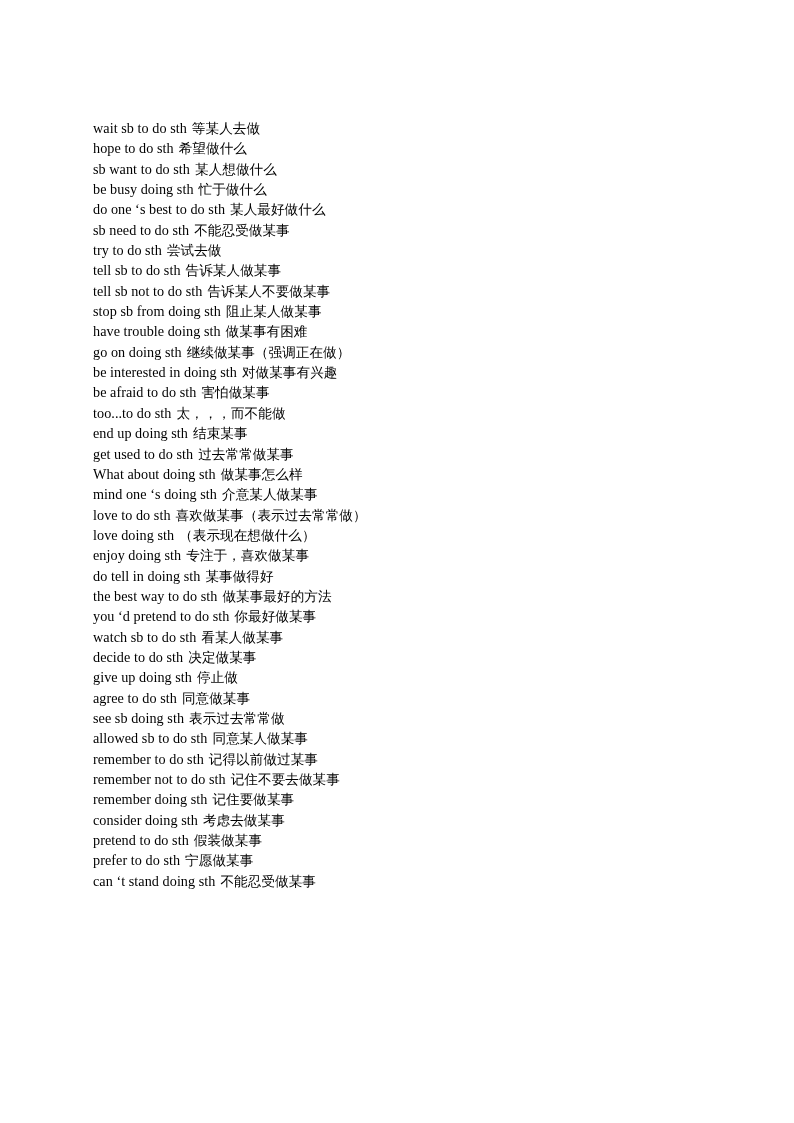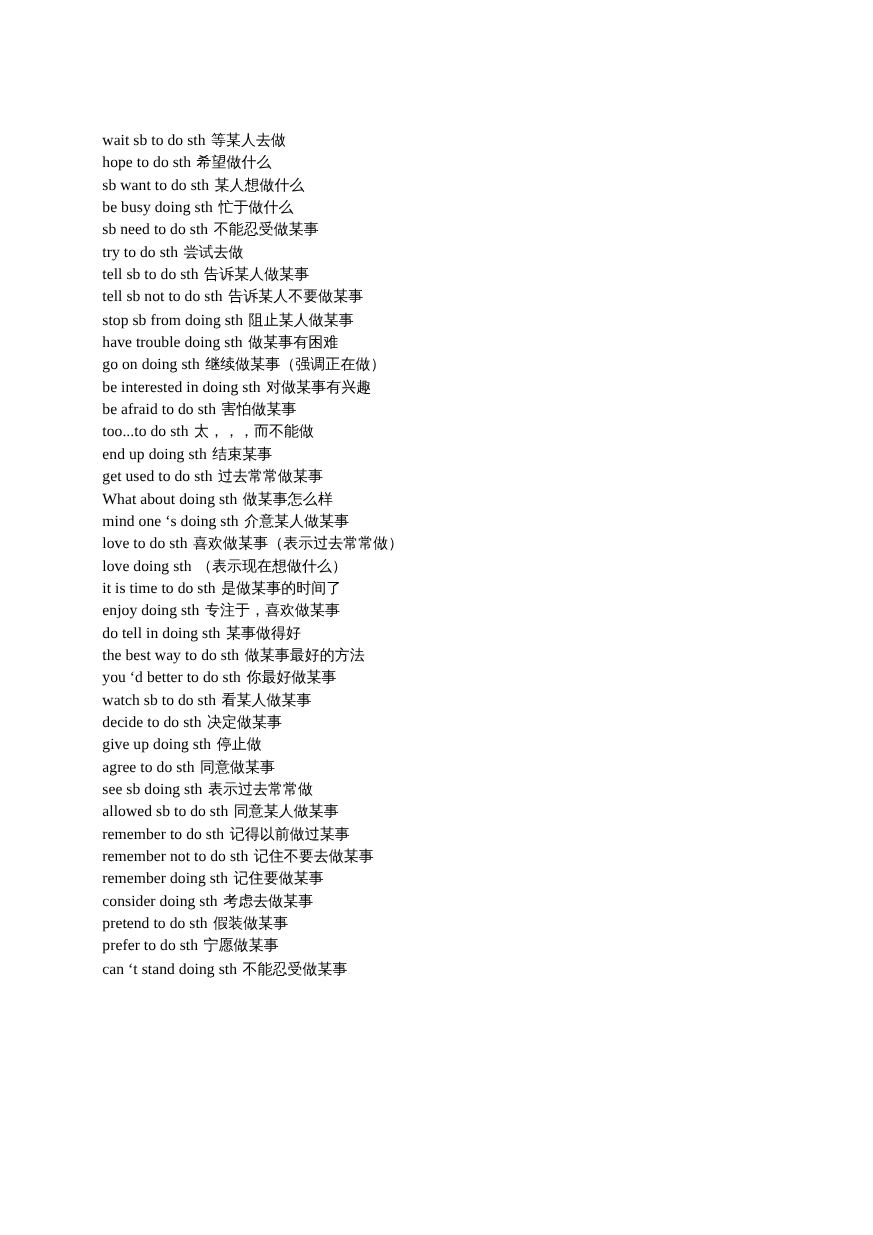--- a/index.html
+++ b/index.html
@@ -53,41 +53,41 @@
 </style>
 </head>
 <body>
 
 <div id="page">
   <ul id="note-list">
       <li><span class="en">wait sb to do sth</span><span class="gap"></span><span class="cn">等某人去做</span></li>
       <li><span class="en">hope to do sth</span><span class="gap"></span><span class="cn">希望做什么</span></li>
       <li><span class="en">sb want to do sth</span><span class="gap"></span><span class="cn">某人想做什么</span></li>
       <li><span class="en">be busy doing sth</span><span class="gap"></span><span class="cn">忙于做什么</span></li>
+      <li><span class="en">do one ‘s best to do sth</span><span class="gap"></span><span class="cn">某人最好做什么</span></li>
       <li><span class="en">sb need to do sth</span><span class="gap"></span><span class="cn">不能忍受做某事</span></li>
       <li><span class="en">try to do sth</span><span class="gap"></span><span class="cn">尝试去做</span></li>
       <li><span class="en">tell sb to do sth</span><span class="gap"></span><span class="cn">告诉某人做某事</span></li>
       <li><span class="en">tell sb not to do sth</span><span class="gap"></span><span class="cn">告诉某人不要做某事</span></li>
       <li><span class="en">stop sb from doing sth</span><span class="gap"></span><span class="cn">阻止某人做某事</span></li>
       <li><span class="en">have trouble doing sth</span><span class="gap"></span><span class="cn">做某事有困难</span></li>
       <li><span class="en">go on doing sth</span><span class="gap"></span><span class="cn">继续做某事（强调正在做）</span></li>
       <li><span class="en">be interested in doing sth</span><span class="gap"></span><span class="cn">对做某事有兴趣</span></li>
       <li><span class="en">be afraid to do sth</span><span class="gap"></span><span class="cn">害怕做某事</span></li>
       <li><span class="en">too...to do sth</span><span class="gap"></span><span class="cn">太，，，而不能做</span></li>
       <li><span class="en">end up doing sth</span><span class="gap"></span><span class="cn">结束某事</span></li>
       <li><span class="en">get used to do sth</span><span class="gap"></span><span class="cn">过去常常做某事</span></li>
       <li><span class="en">What about doing sth</span><span class="gap"></span><span class="cn">做某事怎么样</span></li>
       <li><span class="en">mind one ‘s doing sth</span><span class="gap"></span><span class="cn">介意某人做某事</span></li>
       <li><span class="en">love to do sth</span><span class="gap"></span><span class="cn">喜欢做某事（表示过去常常做）</span></li>
       <li><span class="en">love doing sth</span><span class="gap"></span><span class="cn">（表示现在想做什么）</span></li>
-      <li><span class="en">it is time to do sth</span><span class="gap"></span><span class="cn">是做某事的时间了</span></li>
       <li><span class="en">enjoy doing sth</span><span class="gap"></span><span class="cn">专注于，喜欢做某事</span></li>
       <li><span class="en">do tell in doing sth</span><span class="gap"></span><span class="cn">某事做得好</span></li>
       <li><span class="en">the best way to do sth</span><span class="gap"></span><span class="cn">做某事最好的方法</span></li>
-      <li><span class="en">you ‘d better to do sth</span><span class="gap"></span><span class="cn">你最好做某事</span></li>
+      <li><span class="en">you ‘d pretend to do sth</span><span class="gap"></span><span class="cn">你最好做某事</span></li>
       <li><span class="en">watch sb to do sth</span><span class="gap"></span><span class="cn">看某人做某事</span></li>
       <li><span class="en">decide to do sth</span><span class="gap"></span><span class="cn">决定做某事</span></li>
       <li><span class="en">give up doing sth</span><span class="gap"></span><span class="cn">停止做</span></li>
       <li><span class="en">agree to do sth</span><span class="gap"></span><span class="cn">同意做某事</span></li>
       <li><span class="en">see sb doing sth</span><span class="gap"></span><span class="cn">表示过去常常做</span></li>
       <li><span class="en">allowed sb to do sth</span><span class="gap"></span><span class="cn">同意某人做某事</span></li>
       <li><span class="en">remember to do sth</span><span class="gap"></span><span class="cn">记得以前做过某事</span></li>
       <li><span class="en">remember not to do sth</span><span class="gap"></span><span class="cn">记住不要去做某事</span></li>
       <li><span class="en">remember doing sth</span><span class="gap"></span><span class="cn">记住要做某事</span></li>
       <li><span class="en">consider doing sth</span><span class="gap"></span><span class="cn">考虑去做某事</span></li>

